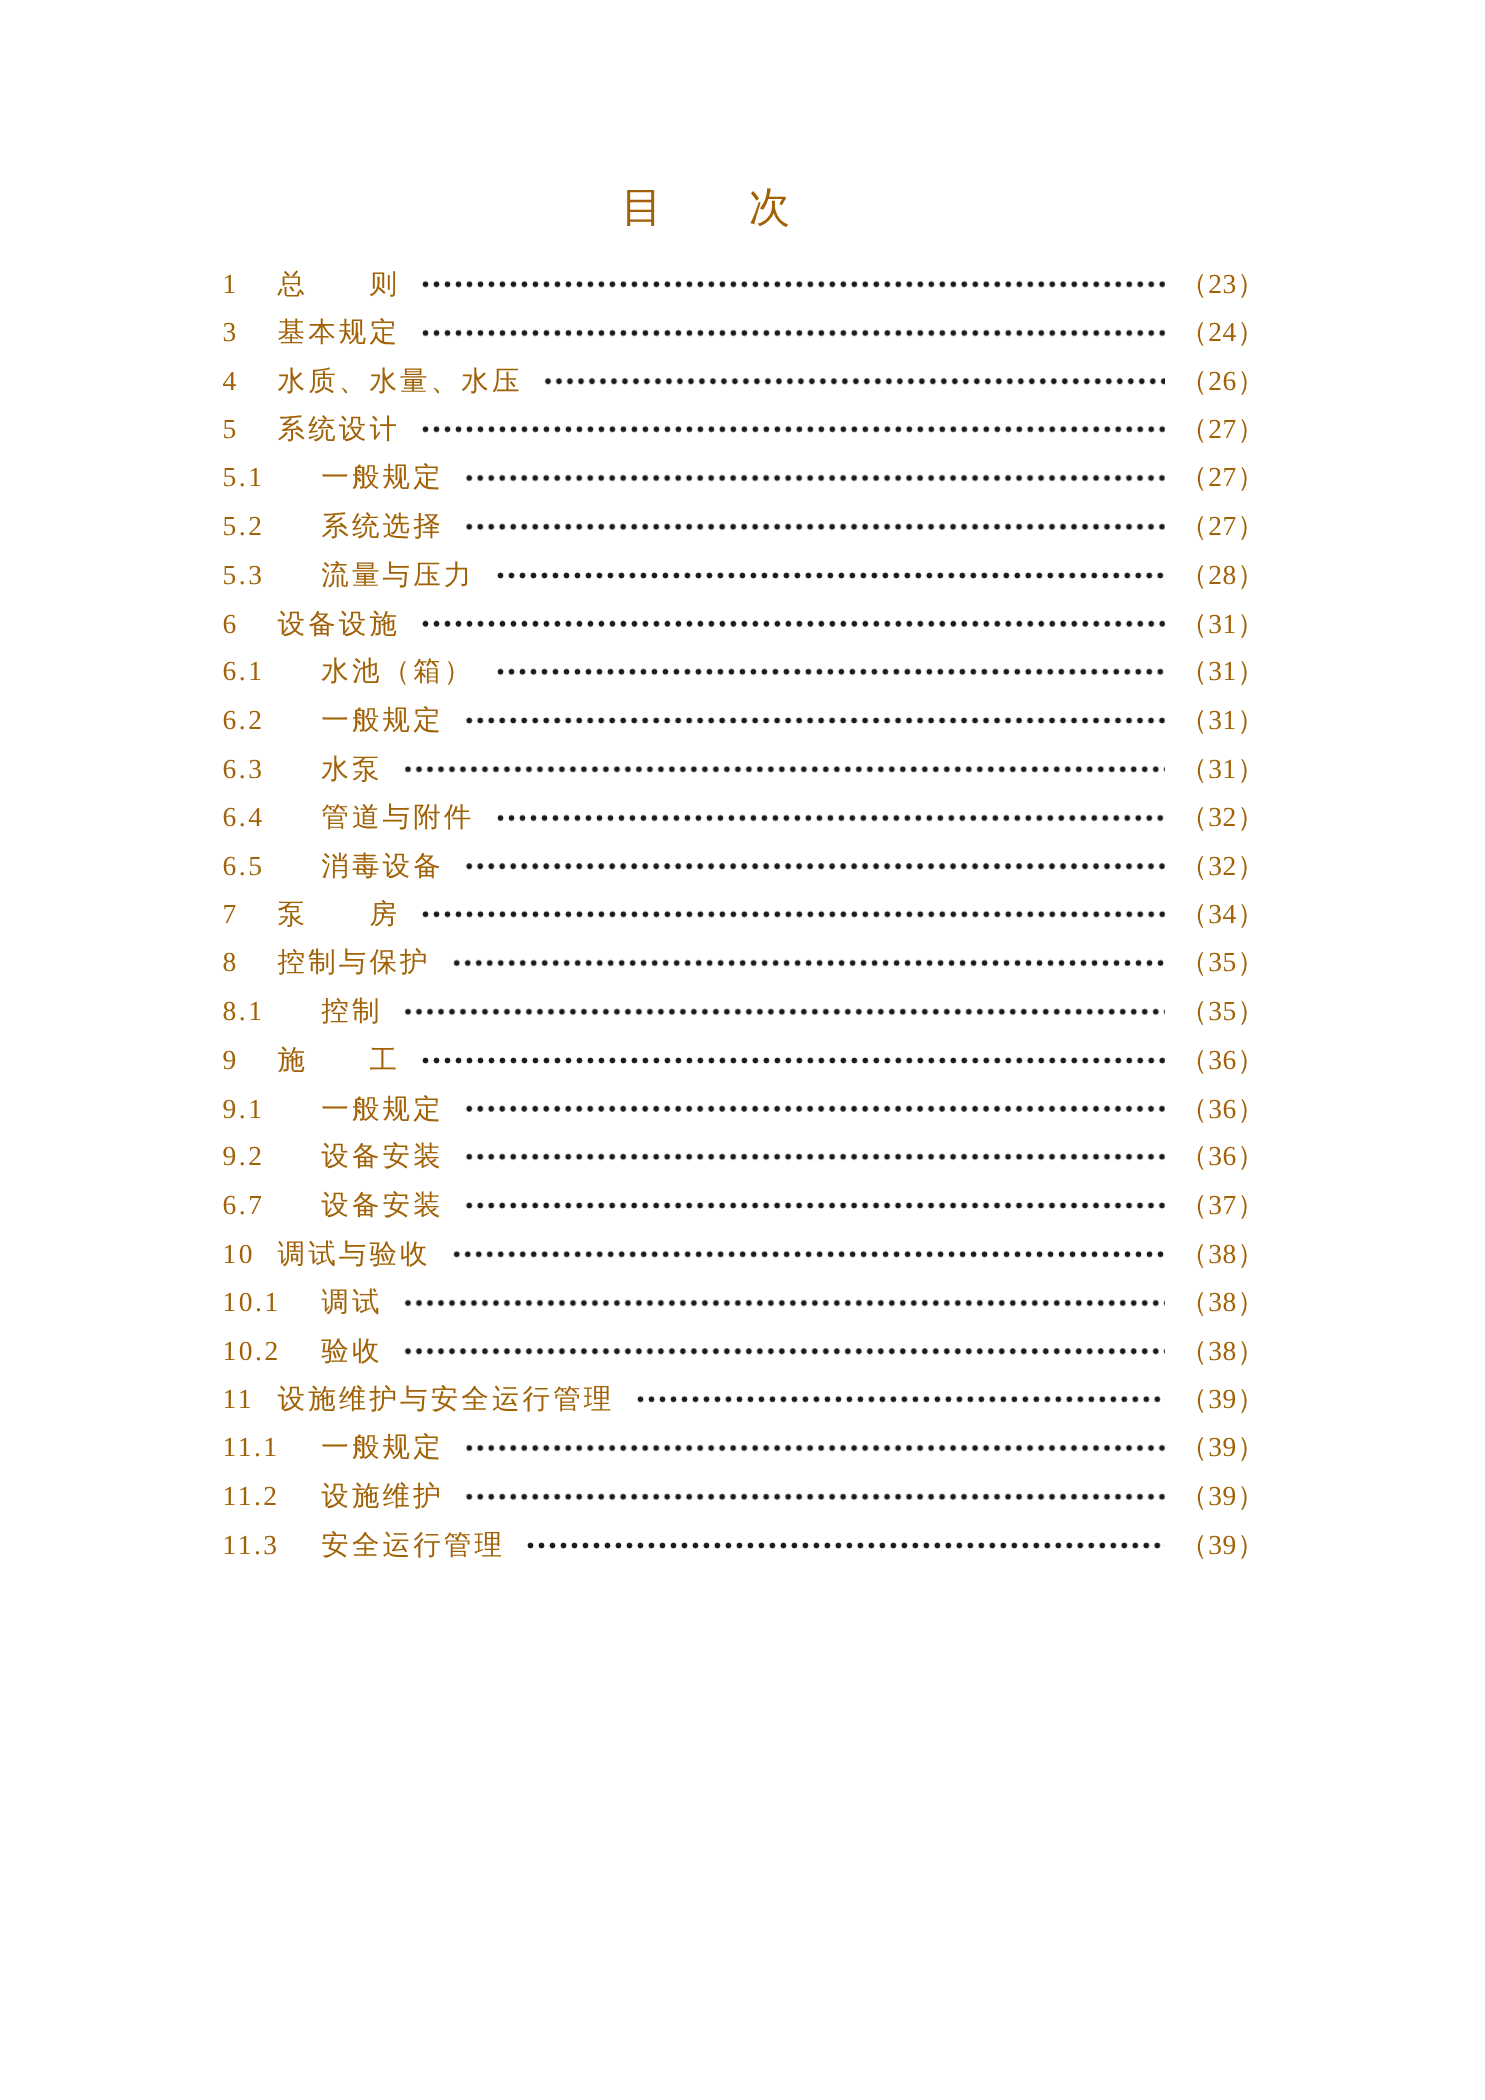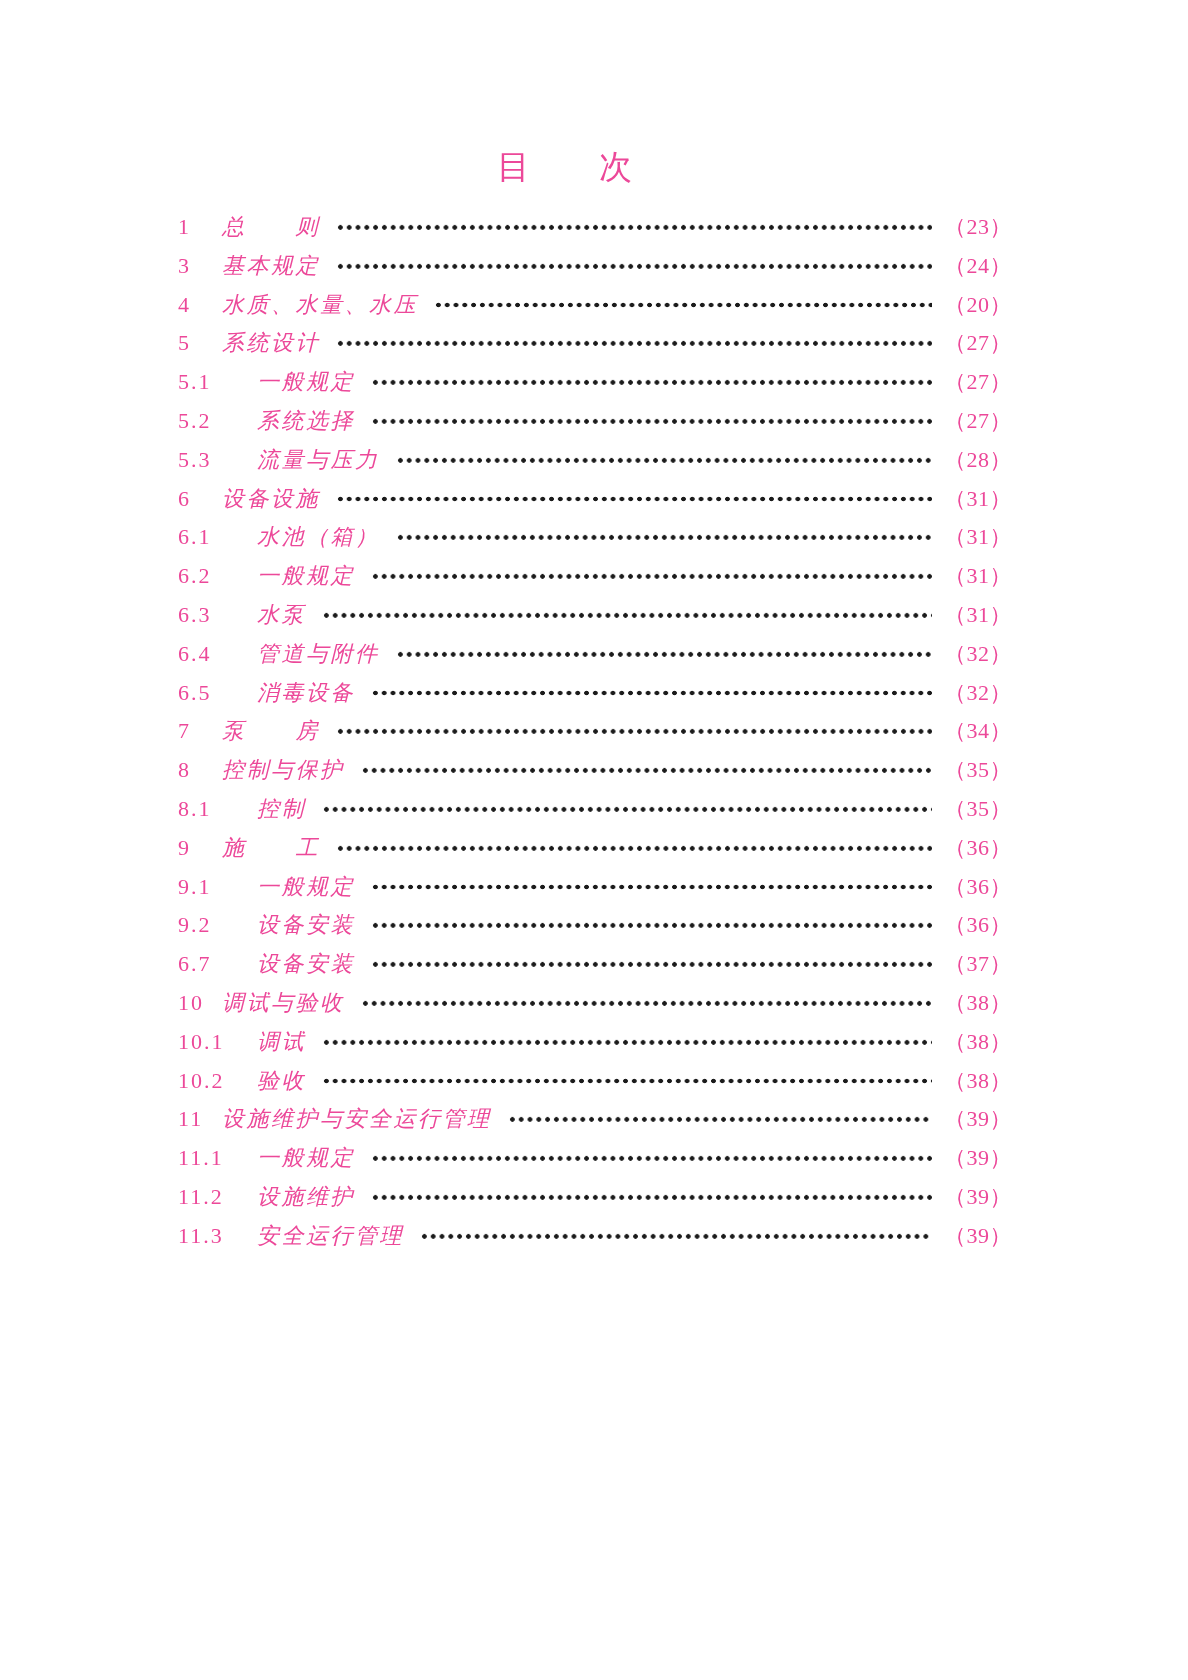--- a/index.html
+++ b/index.html
@@ -7,21 +7,21 @@
     padding: 0;
     background: #ffffff;
   }
   .page {
     position: relative;
     width: 1188px;
     height: 1348px;
     background: #ffffff;
     overflow: hidden;
     font-family: "Liberation Serif", "DejaVu Serif", serif;
-    color: #ec4899;
+    color: #a16207;
   }
   .doc-title {
     position: absolute;
     top: 146px;
     left: 148px;
     width: 834px;
     margin: 0;
     text-align: center;
     font-size: 33px;
     font-weight: 400;
@@ -46,21 +46,20 @@
     flex: 0 0 auto;
     letter-spacing: 2px;
     white-space: pre;
   }
   .toc-row.level-1 .num { width: 44px; }
   .toc-row.level-2 .num { width: 79px; }
   .toc-row .ttl {
     flex: 0 0 auto;
     letter-spacing: 2.5px;
     white-space: pre;
-    font-style: italic;
   }
   .toc-row .leader {
     flex: 1 1 auto;
     align-self: stretch;
     margin-left: 16px;
     margin-right: 12px;
     background-image: radial-gradient(circle, #1b1b1b 2px, rgba(0,0,0,0) 2.6px);
     background-size: 8.8px 100%;
     background-repeat: repeat-x;
     background-position: left center;
@@ -88,21 +87,21 @@
       <div class="toc-row level-1">
         <span class="num">3</span>
         <span class="ttl">基本规定</span>
         <span class="leader"></span>
         <span class="pg">（24）</span>
       </div>
       <div class="toc-row level-1">
         <span class="num">4</span>
         <span class="ttl">水质、水量、水压</span>
         <span class="leader"></span>
-        <span class="pg">（20）</span>
+        <span class="pg">（26）</span>
       </div>
       <div class="toc-row level-1">
         <span class="num">5</span>
         <span class="ttl">系统设计</span>
         <span class="leader"></span>
         <span class="pg">（27）</span>
       </div>
       <div class="toc-row level-2">
         <span class="num">5.1</span>
         <span class="ttl">一般规定</span>

